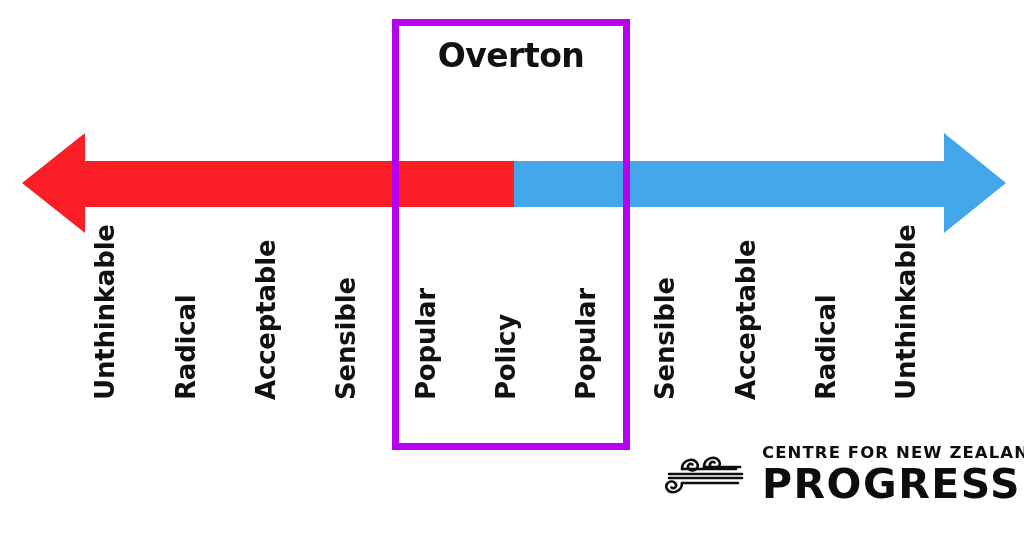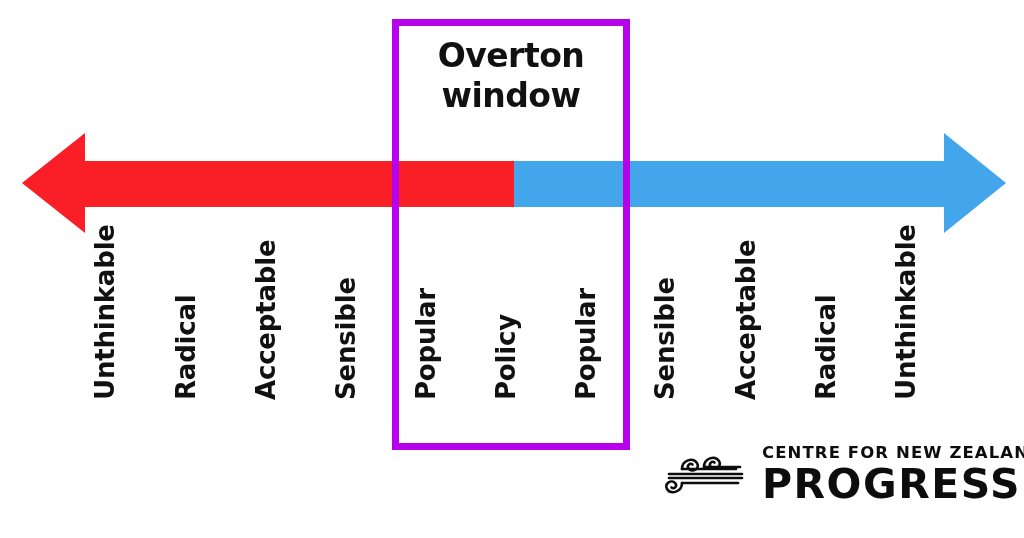--- a/index.html
+++ b/index.html
@@ -132,21 +132,20 @@
              L 944 233
              L 944 207
              L 514 207
              Z"></path>
   </svg>
 
   <div class="overton-box"></div>
 
   <div class="overton-title">
     <div>Overton</div>
-    <div>window</div>
   </div>
 
   <div class="scale-label" style="left:118px;">Unthinkable</div>
 
   <div class="scale-label" style="left:199px;">Radical</div>
 
   <div class="scale-label" style="left:279px;">Acceptable</div>
 
   <div class="scale-label" style="left:359px;">Sensible</div>
 

